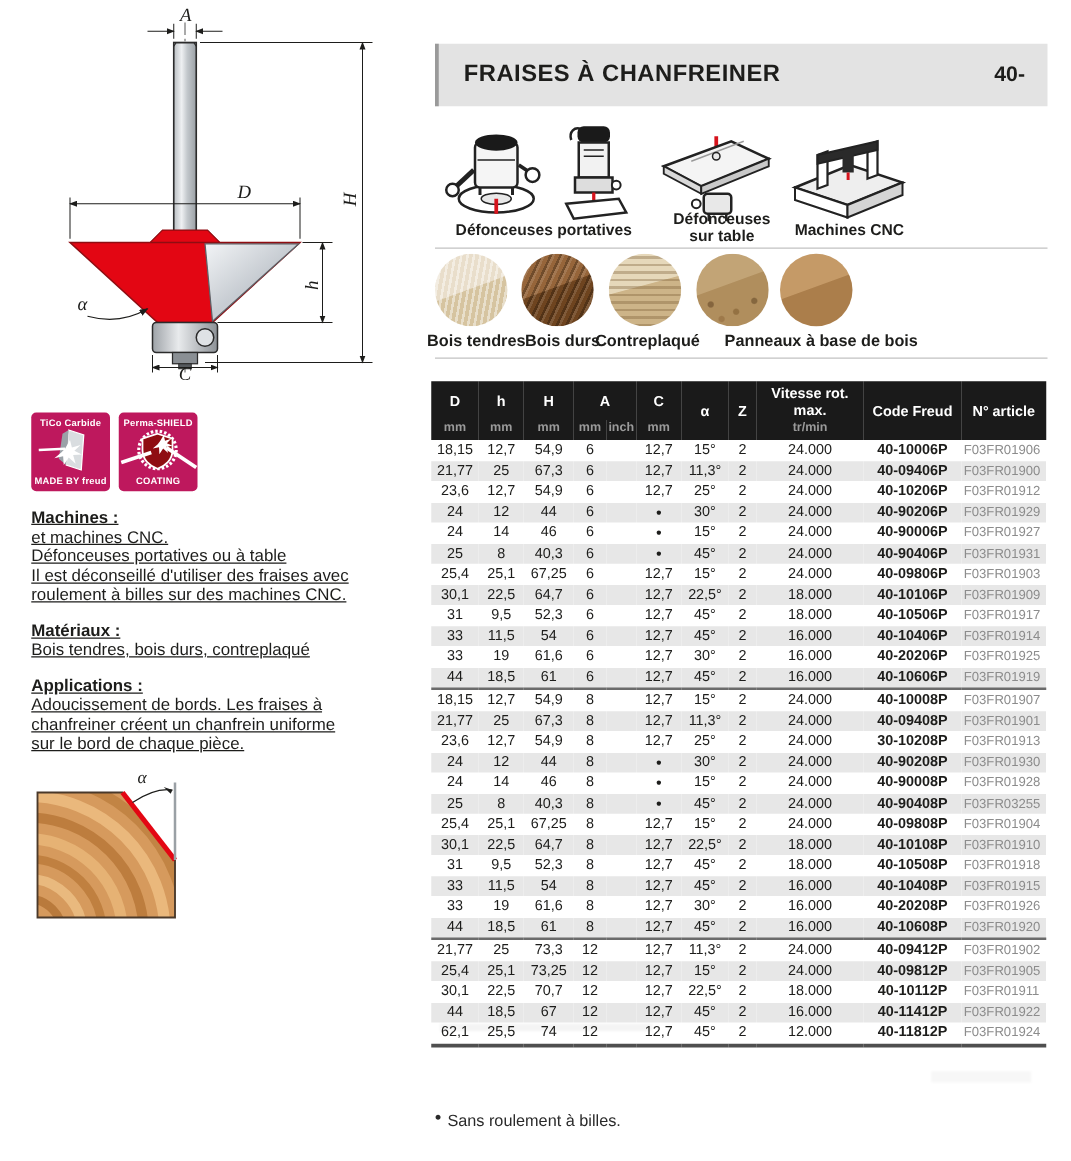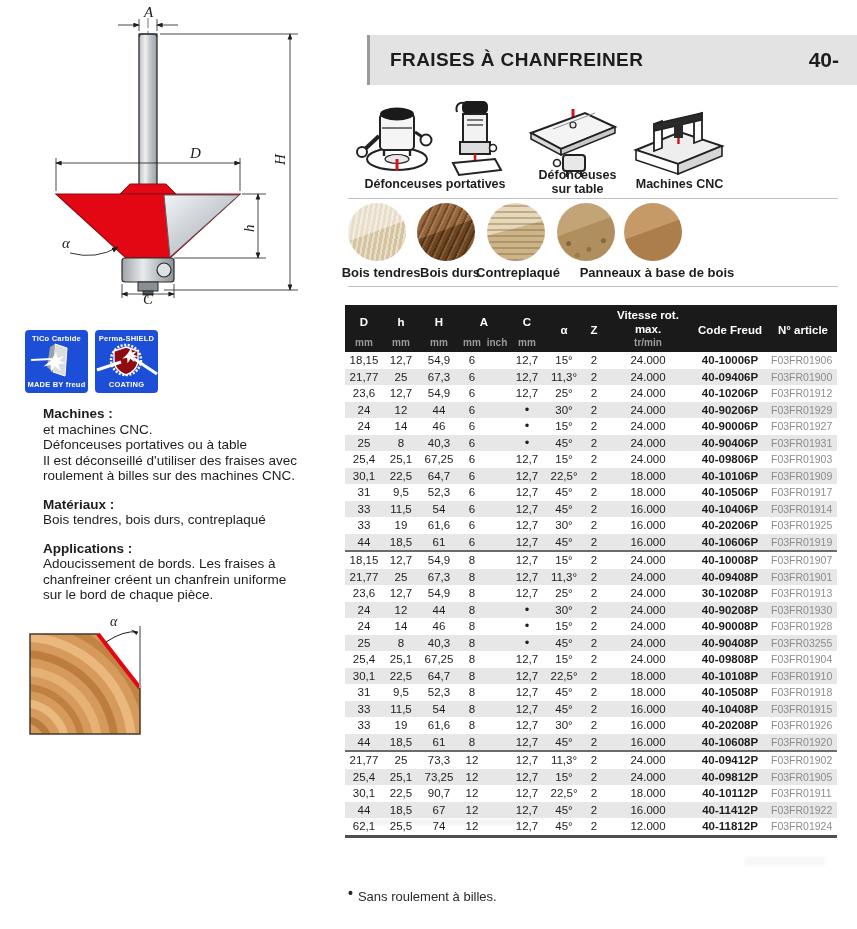--- a/index.html
+++ b/index.html
@@ -4,39 +4,39 @@
 <style>
   html,body{margin:0;padding:0;background:#fff;}
   .page{position:relative;width:857px;height:929px;background:#fff;overflow:hidden;
         font-family:"Liberation Sans",sans-serif;color:#1d1d1b;}
 
   
   .diagram{position:absolute;left:18px;top:6px;}
   .dim-label{font-family:"Liberation Serif",serif;font-style:italic;font-size:15px;fill:#1d1d1b;}
 
   .badges{position:absolute;left:25px;top:330px;display:flex;gap:7px;}
-  .badge{width:63px;height:63px;background:#1d4ed8;border-radius:4px;position:relative;
+  .badge{width:63px;height:63px;background:#be185d;border-radius:4px;position:relative;
          display:flex;flex-direction:column;justify-content:space-between;align-items:center;
          padding:4px 2px;box-sizing:border-box;}
   .badge-top,.badge-bottom{color:#fff;font-weight:bold;font-size:7.5px;letter-spacing:.2px;
          white-space:nowrap;z-index:2;}
   .badge-art{position:absolute;left:0;top:10px;width:63px;height:42px;z-index:1;}
 
-  .info{position:absolute;left:43px;top:406px;width:305px;font-size:13.5px;line-height:15.5px;}
+  .info{position:absolute;left:25px;top:406px;width:305px;font-size:13.5px;line-height:15.5px;text-decoration:underline;}
   .info h3{margin:0;font-size:13.5px;line-height:15.5px;font-weight:bold;}
   .info .sec{margin-bottom:13px;}
 
   .wood-fig{position:absolute;left:22px;top:612px;}
 
   
   .band{position:absolute;left:348px;top:35px;width:490px;height:50px;background:#e3e3e3;
         border-left:3px solid #9a9a9a;display:flex;align-items:center;justify-content:space-between;
-        padding:0 18px 0 20px;box-sizing:border-box;margin-left:19px;}
+        padding:0 18px 0 20px;box-sizing:border-box;}
   .band .title{font-size:19px;font-weight:bold;letter-spacing:.4px;color:#1d1d1b;}
-  .band .pagenum{font-size:21px;font-weight:bold;color:#1d1d1b;}
+  .band .pagenum{font-size:17px;font-weight:bold;color:#1d1d1b;}
 
   .machine-icon{position:absolute;}
   .machine-label{position:absolute;font-size:12.5px;font-weight:bold;color:#1d1d1b;
         text-align:center;white-space:nowrap;}
 
   .rule{position:absolute;left:348px;width:490px;height:1px;background:#c2c2c2;}
 
   .mat-circle{position:absolute;top:203px;width:58px;height:58px;border-radius:50%;overflow:hidden;}
   .mat-label{position:absolute;top:265px;font-size:13px;font-weight:bold;text-align:center;white-space:nowrap;
         transform:translateX(-50%);}
@@ -682,21 +682,21 @@
           <td>12,7</td>
           <td>15°</td>
           <td>2</td>
           <td>24.000</td>
           <td class="col-code">40-09812P</td>
           <td class="col-article">F03FR01905</td>
         </tr>
         <tr>
           <td>30,1</td>
           <td>22,5</td>
-          <td>90,7</td>
+          <td>70,7</td>
           <td>12</td>
           <td></td>
           <td>12,7</td>
           <td>22,5°</td>
           <td>2</td>
           <td>18.000</td>
           <td class="col-code">40-10112P</td>
           <td class="col-article">F03FR01911</td>
         </tr>
         <tr class="stripe">

